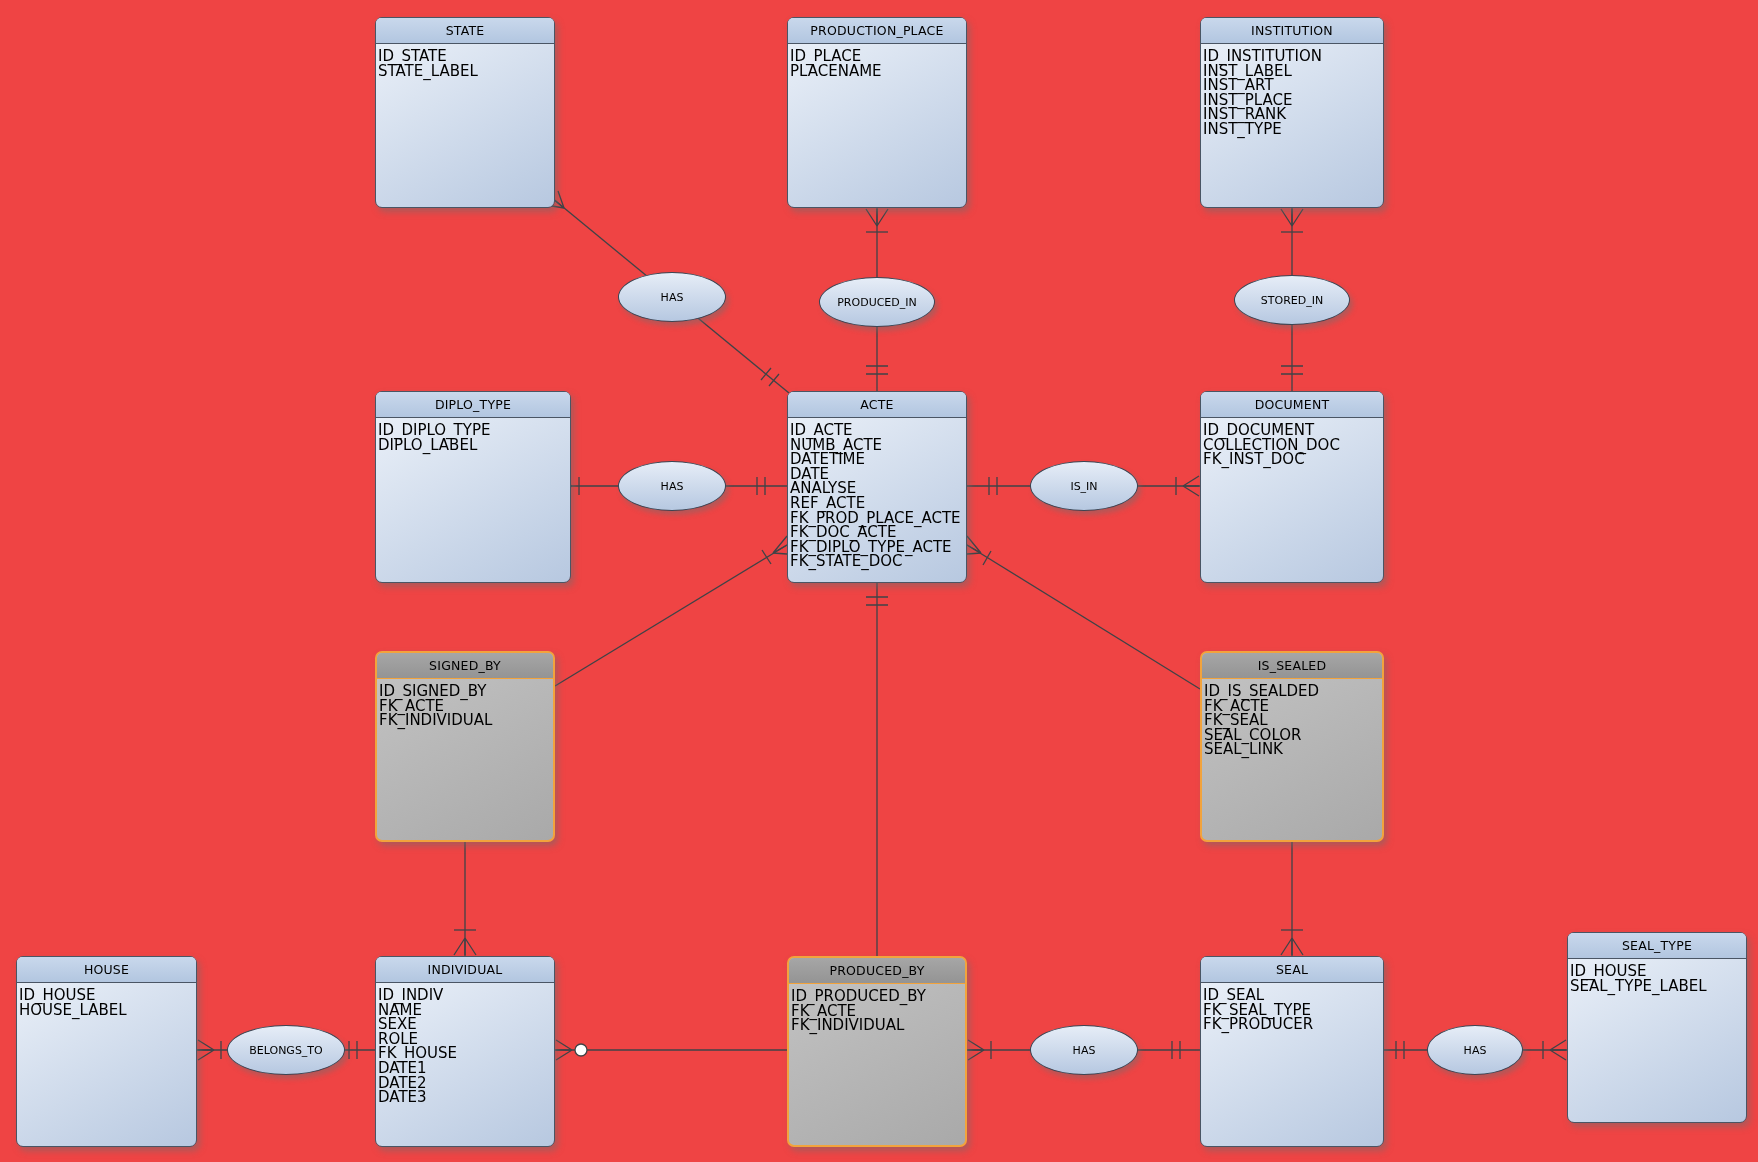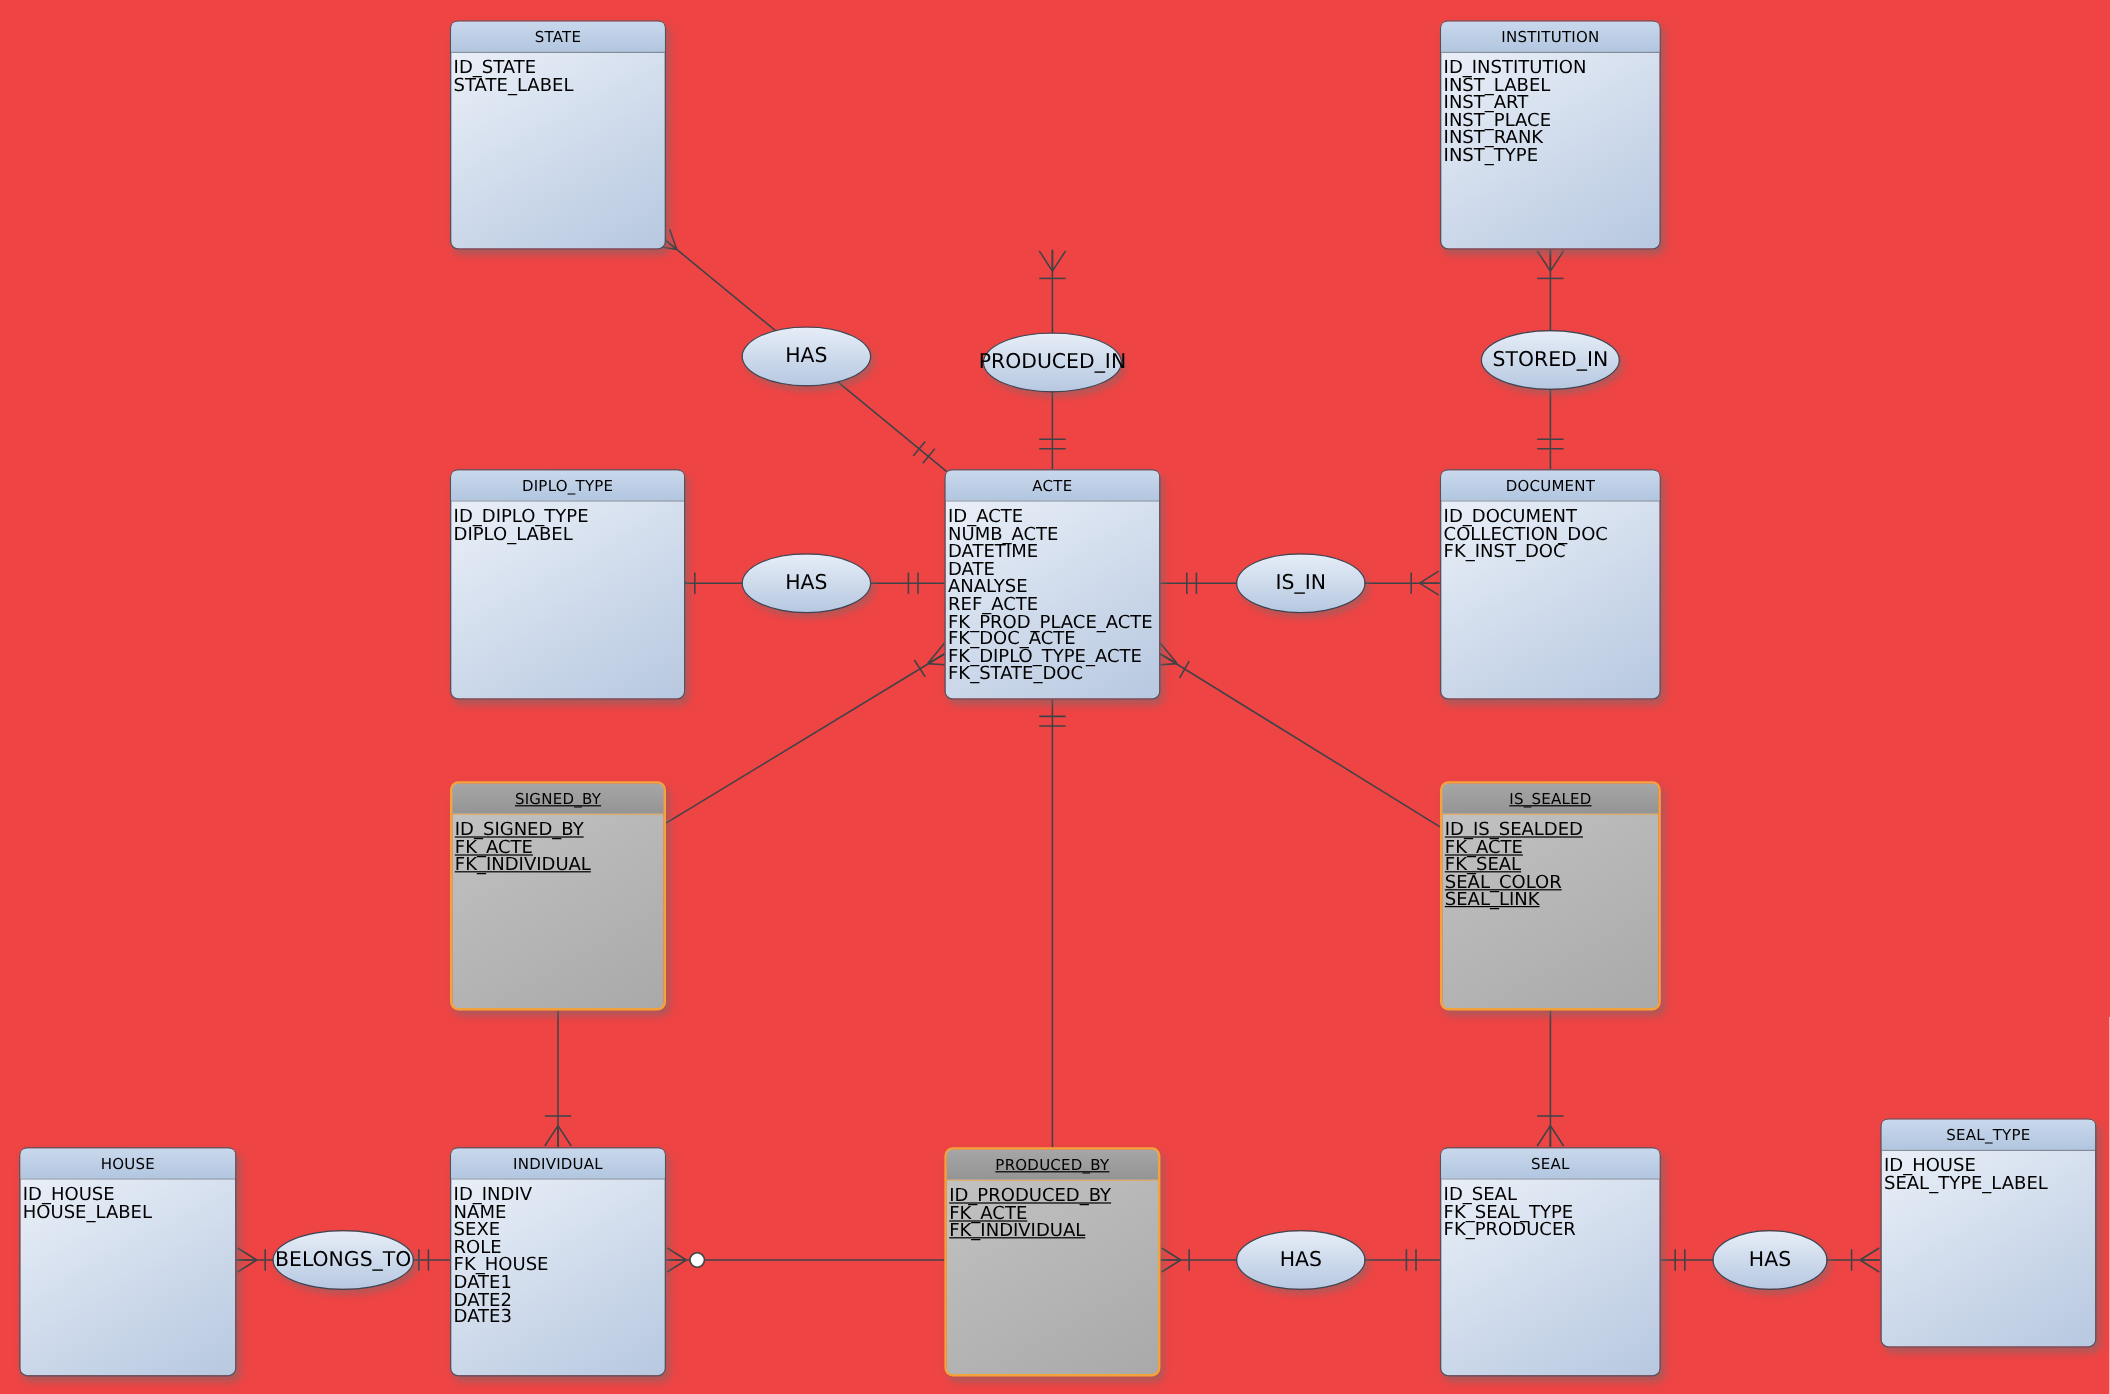--- a/index.html
+++ b/index.html
@@ -36,34 +36,33 @@
     background:linear-gradient(180deg,var(--entity-header-top),var(--entity-header-bottom));
     border-bottom:1.5px solid var(--entity-border);
     white-space:nowrap;overflow:hidden;
   }
   .entity-body{padding:5px 2px;font-size:15px;line-height:14.6px;}
   .attr{white-space:nowrap;}
 
   .entity.gray{
     border:2px solid var(--assoc-border);
     background:linear-gradient(150deg,var(--assoc-body-light) 0%,var(--assoc-body-dark) 100%);
-    text-decoration:underline;
   }
   .entity.gray .entity-header{
     background:linear-gradient(180deg,var(--assoc-header-top),var(--assoc-header-bottom));
     border-bottom:1.5px solid var(--assoc-border);
   }
 
   .oval{
     position:absolute;box-sizing:border-box;border-radius:50%;
     border:1.4px solid #3a4654;
     background:linear-gradient(180deg,#e6edf7 0%,#b6c8e1 100%);
     box-shadow:3px 4px 5px rgba(110,110,110,.45);
     display:flex;align-items:center;justify-content:center;
-    font-size:17px;white-space:nowrap;
+    font-size:11px;white-space:nowrap;
   }
 </style>
 </head>
 <body>
 
 <div class="canvas">
 
   <svg class="wires" width="1758" height="1162" viewBox="0 0 1758 1162">
 
     <g>
@@ -158,20 +157,27 @@
   </svg>
 
   <div class="entity blue" style="left:375px;top:17px;width:180px;height:191px">
     <div class="entity-header">STATE</div>
     <div class="entity-body">
         <div class="attr">ID_STATE</div>
         <div class="attr">STATE_LABEL</div>
       </div>
   </div>
 
+  <div class="entity blue" style="left:787px;top:17px;width:180px;height:191px">
+    <div class="entity-header">PRODUCTION_PLACE</div>
+    <div class="entity-body">
+        <div class="attr">ID_PLACE</div>
+        <div class="attr">PLACENAME</div>
+      </div>
+  </div>
 
   <div class="entity blue" style="left:1200px;top:17px;width:184px;height:191px">
     <div class="entity-header">INSTITUTION</div>
     <div class="entity-body">
         <div class="attr">ID_INSTITUTION</div>
         <div class="attr">INST_LABEL</div>
         <div class="attr">INST_ART</div>
         <div class="attr">INST_PLACE</div>
         <div class="attr">INST_RANK</div>
         <div class="attr">INST_TYPE</div>

